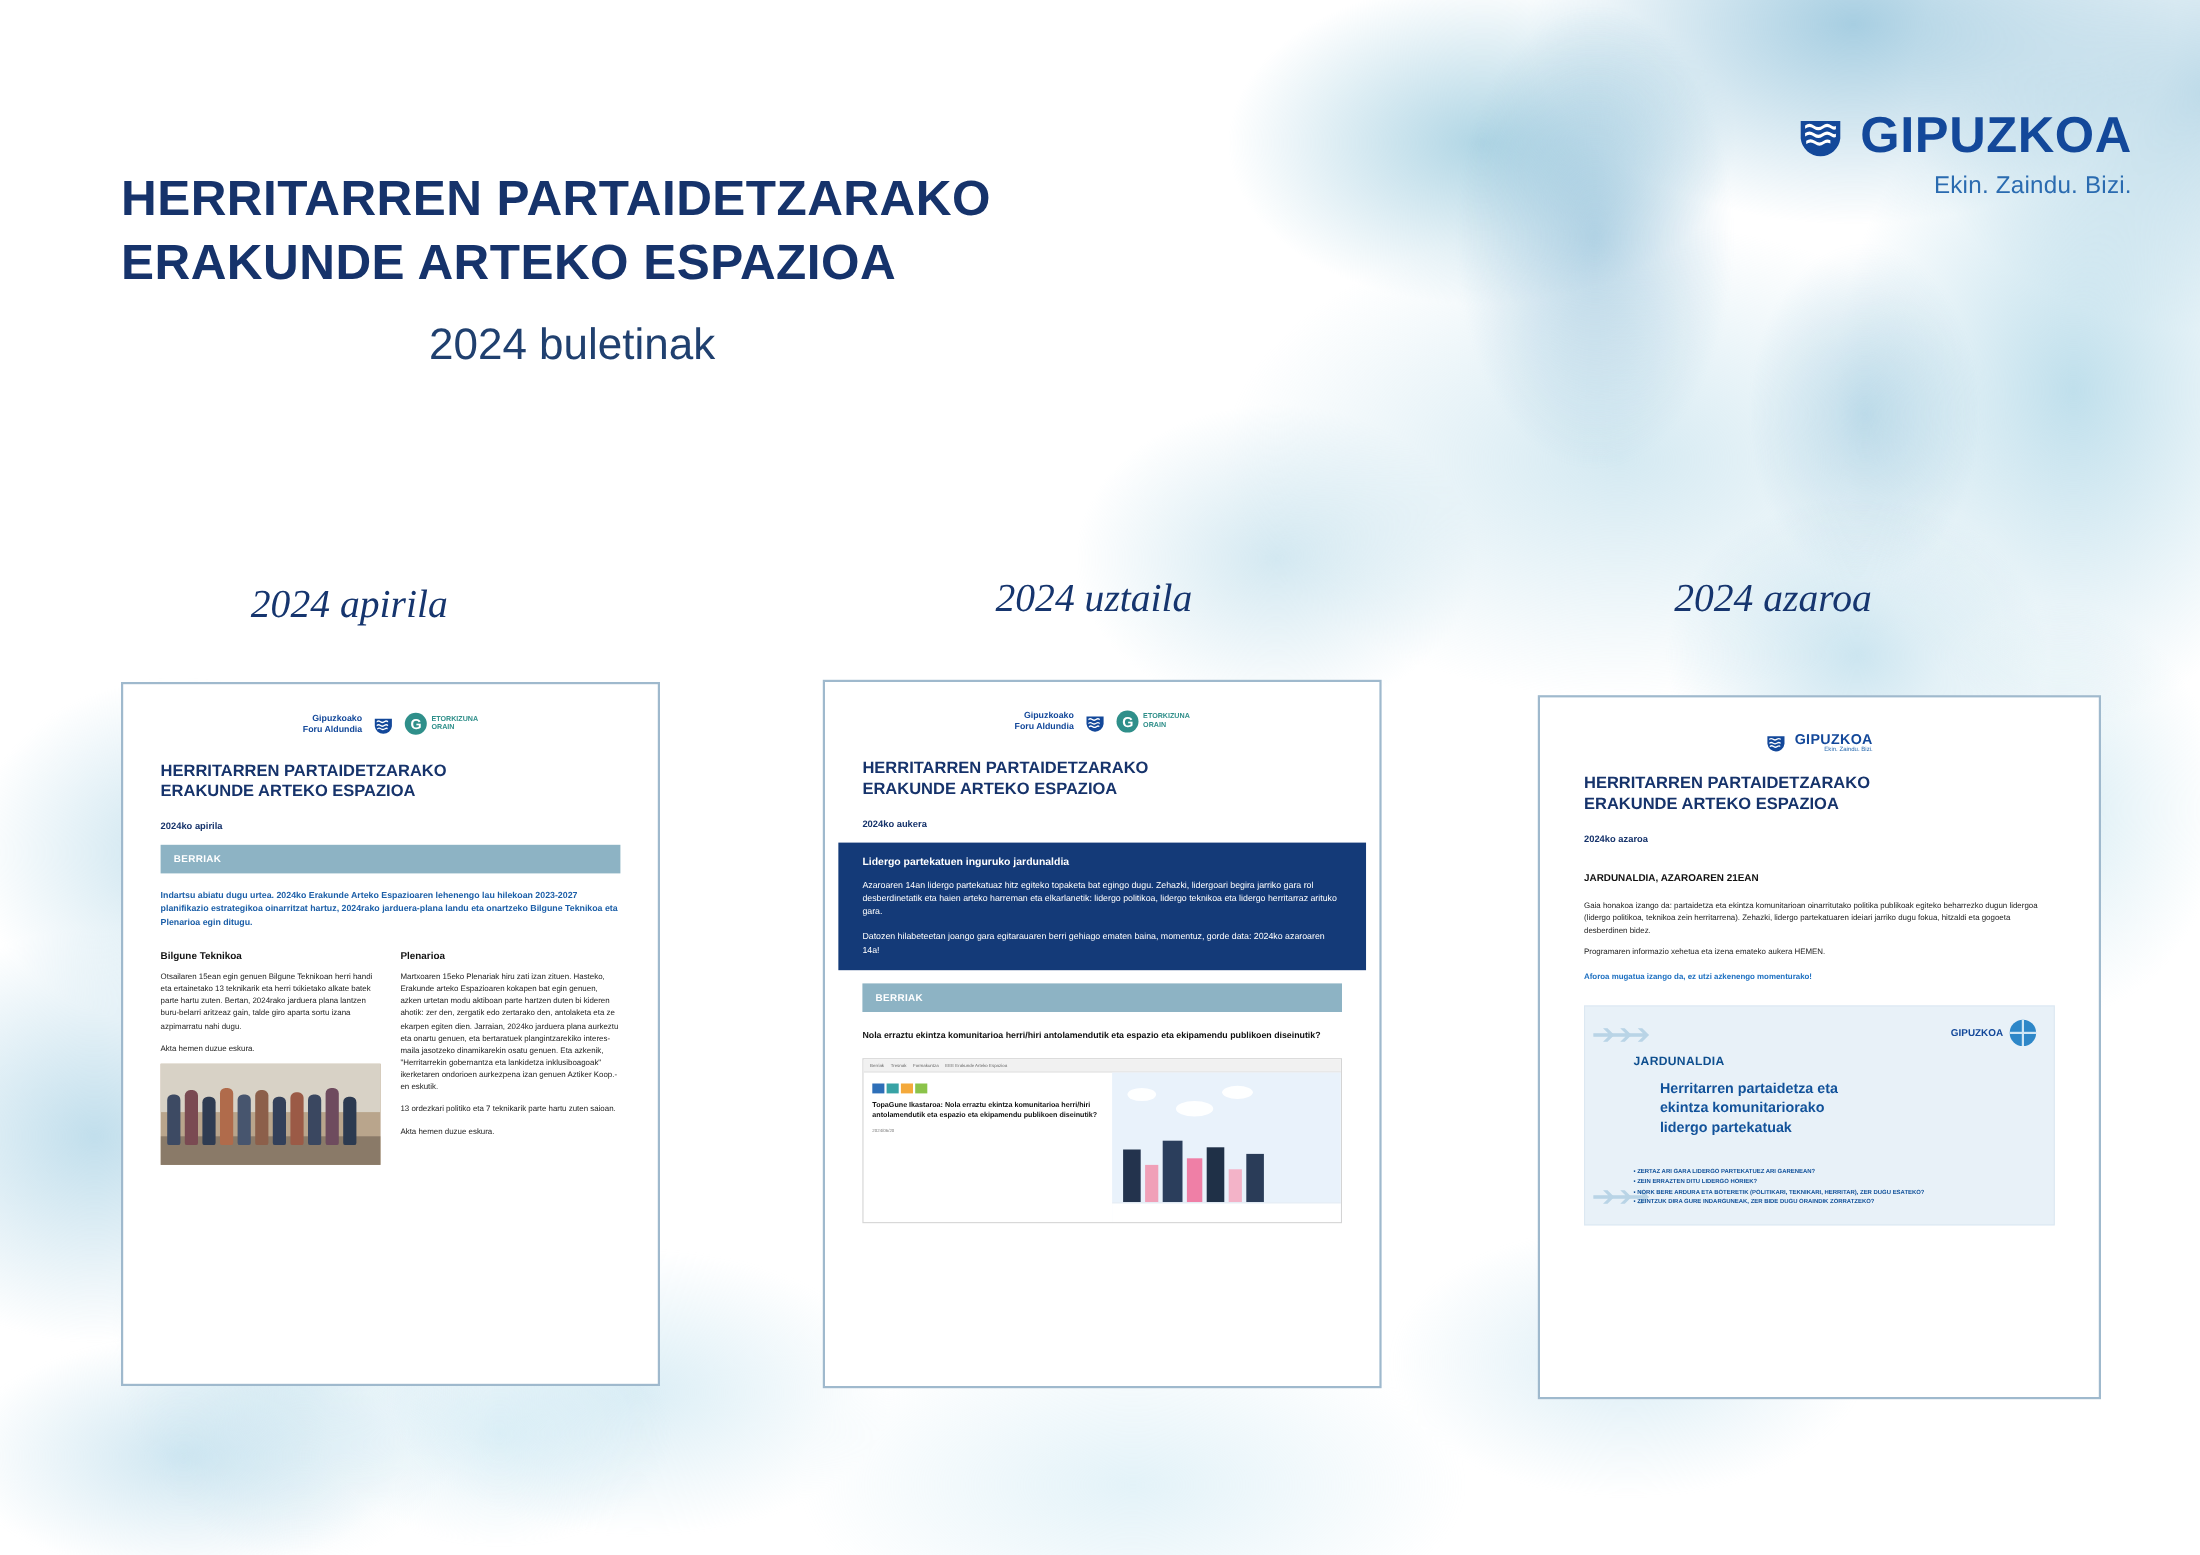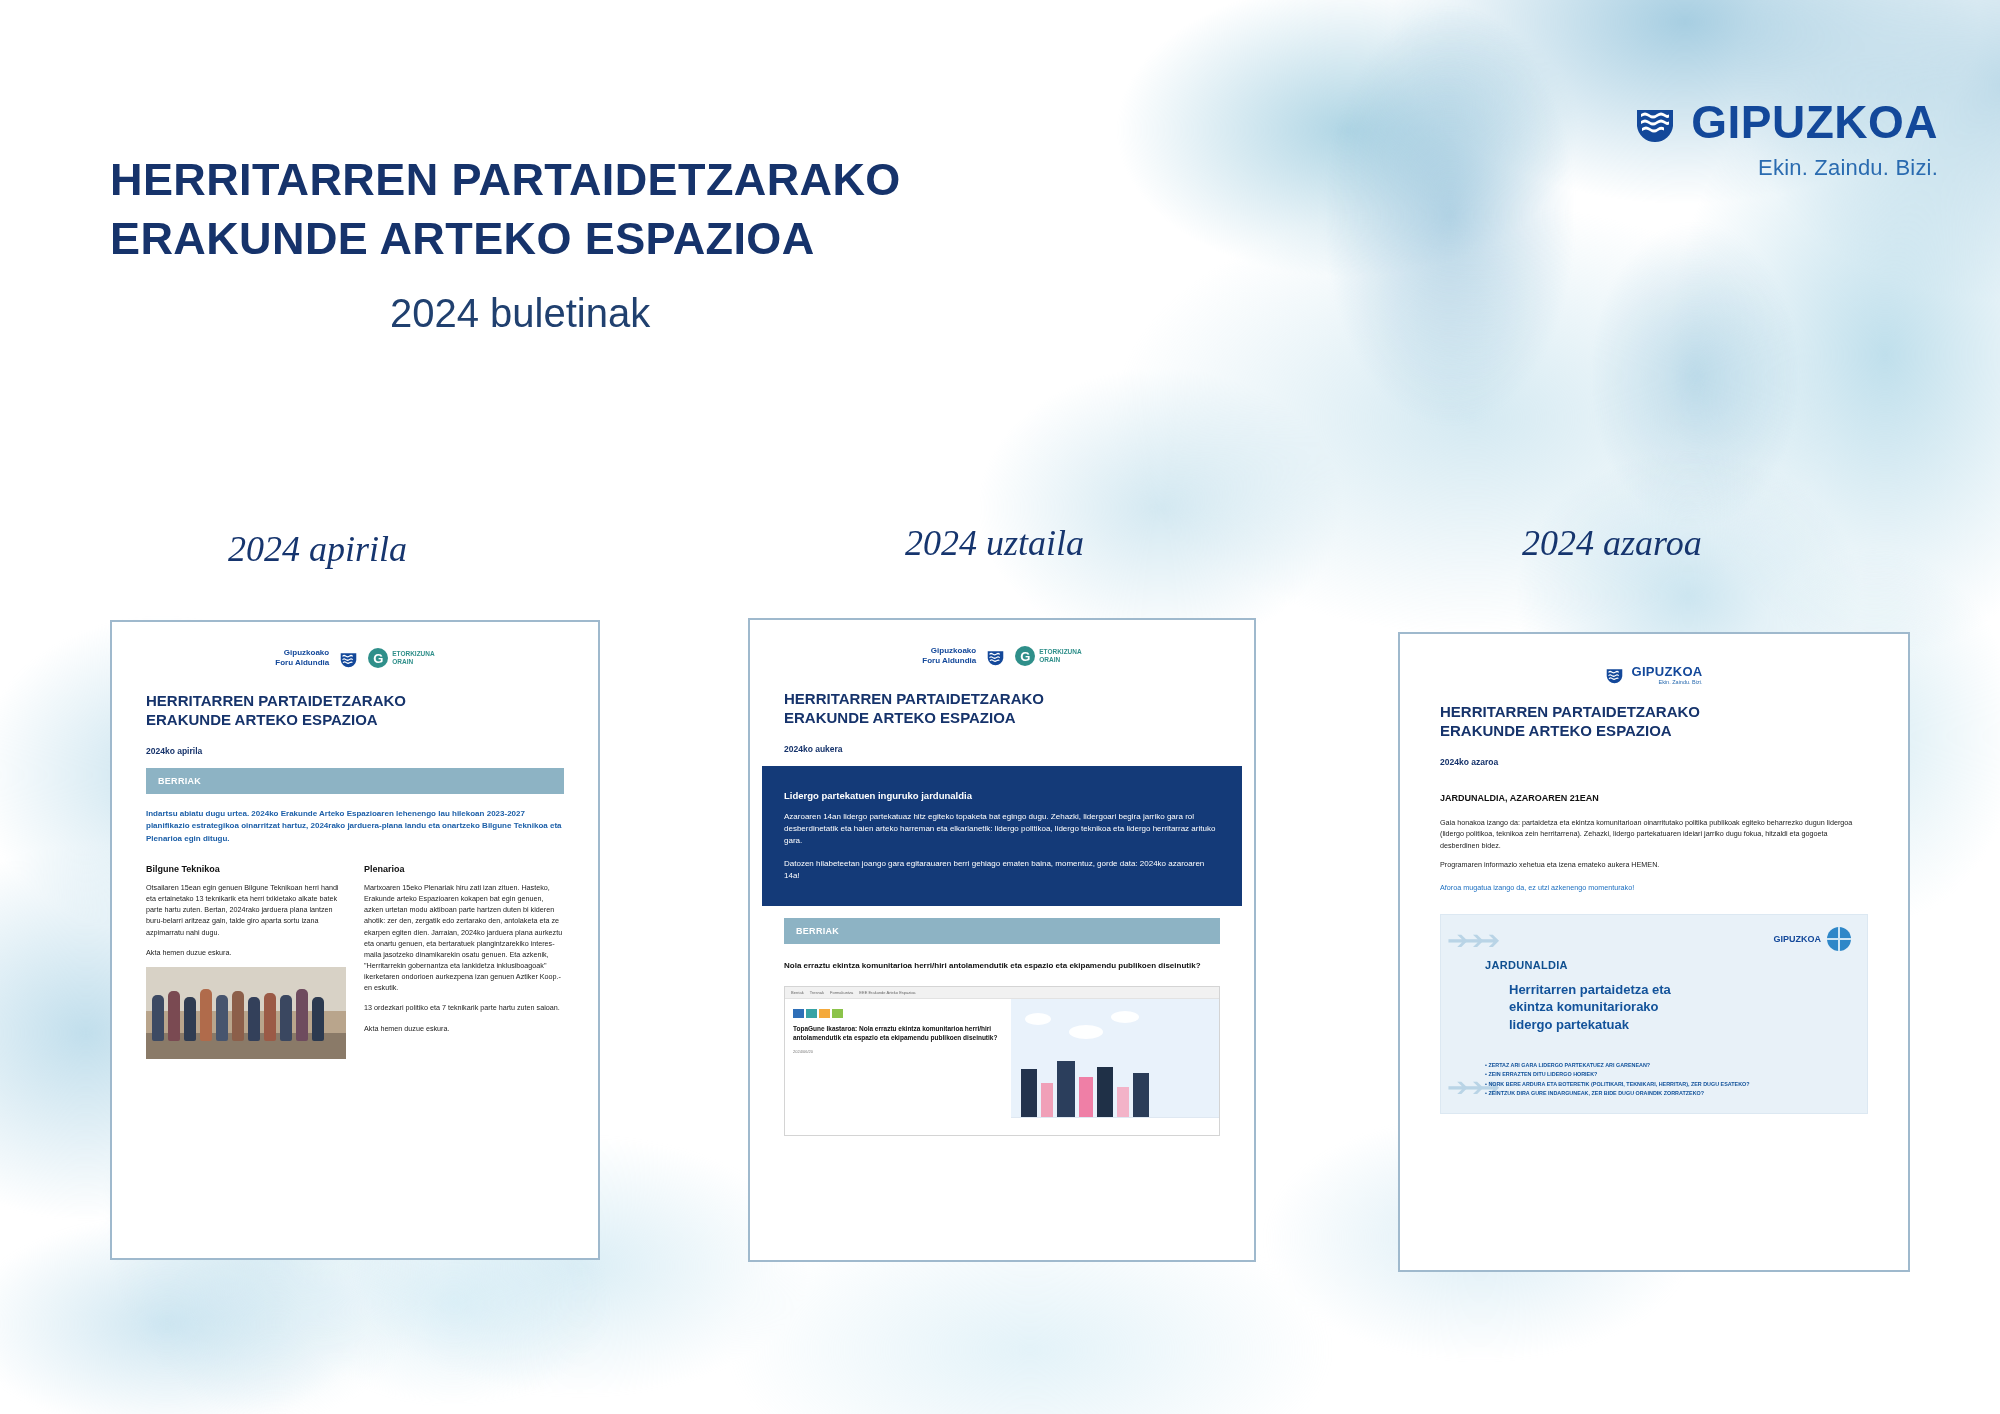--- a/index.html
+++ b/index.html
@@ -126,21 +126,21 @@
     color:#16336b; font-weight:bold; font-size:15px; line-height:1.25;
     padding:14px 22px 0;
   }
   .doc-date { font-size:8.5px; font-weight:bold; color:#16336b; padding:16px 22px 0; }
 
   .band {
     margin:12px 22px 0; background:#8db3c4; color:#fff;
     font-size:9px; font-weight:bold; padding:8px 12px; letter-spacing:.3px;
   }
   .band-navy {
-    margin:12px 0 6px; background:#143a78; color:#fff; padding:24px 22px;
+    margin:12px 0 6px; background:#143a78; color:#fff; padding:12px 22px;
   }
   .band-navy .band-title { font-size:9.5px; font-weight:bold; margin-bottom:10px; }
   .band-navy p { font-size:8px; line-height:1.55; margin:0 0 10px; }
   .band-navy p:last-child { margin-bottom:0; }
 
   .intro-blue {
     color:#1c5fa8; font-size:8px; font-weight:bold; line-height:1.6;
     padding:14px 22px 0;
   }
 
@@ -179,21 +179,21 @@
 
   
   .c3 .doc-logos { padding:18px 0 4px; }
   .c3 .brand-mini { display:flex; align-items:center; gap:7px; }
   .c3 .brand-mini .nm { font-size:13px; font-weight:bold; color:#13489a; letter-spacing:.3px; }
   .c3 .brand-mini .tg { font-size:5.5px; color:#2a6bb0; text-align:right; }
 
   .badator { font-size:13px; font-weight:bold; color:#0f3f86; padding:22px 28px 0; letter-spacing:.3px; }
   .jardunaldia-line { font-size:9px; font-weight:bold; color:#111; padding:26px 28px 0; }
   .body3 { padding:14px 28px 0; font-size:7.2px; line-height:1.6; color:#222; }
-  .afo { color:#1c6fc0; font-weight:normal; font-size:7.2px; padding:12px 28px 0; }
+  .afo { color:#1c6fc0; font-weight:bold; font-size:7.2px; padding:12px 28px 0; }
 
   .poster {
     margin:22px 28px 0; background:#e8f1f8; height:200px; position:relative; overflow:hidden;
     border:1px solid #dce8f2;
   }
   .poster .arrows { position:absolute; left:6px; top:10px; font-size:26px; color:#b9d4e6; letter-spacing:-6px; }
   .poster .arrows2 { position:absolute; left:6px; bottom:10px; font-size:26px; color:#b9d4e6; letter-spacing:-6px; }
   .poster .plogo { position:absolute; right:16px; top:12px; display:flex; align-items:center; gap:6px; }
   .poster .plogo .pnm { font-size:9px; font-weight:bold; color:#13489a; }
   .poster .globe { width:24px; height:24px; border-radius:50%; background:#2e87c8; position:relative; overflow:hidden; }

